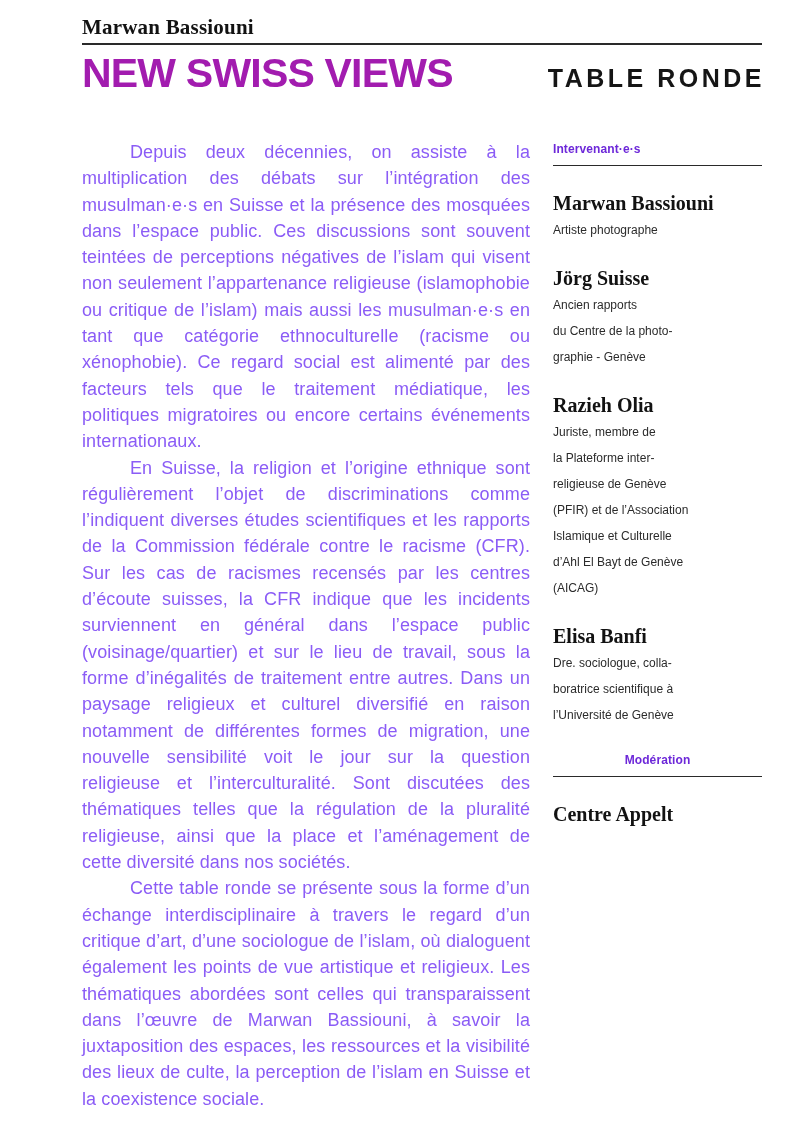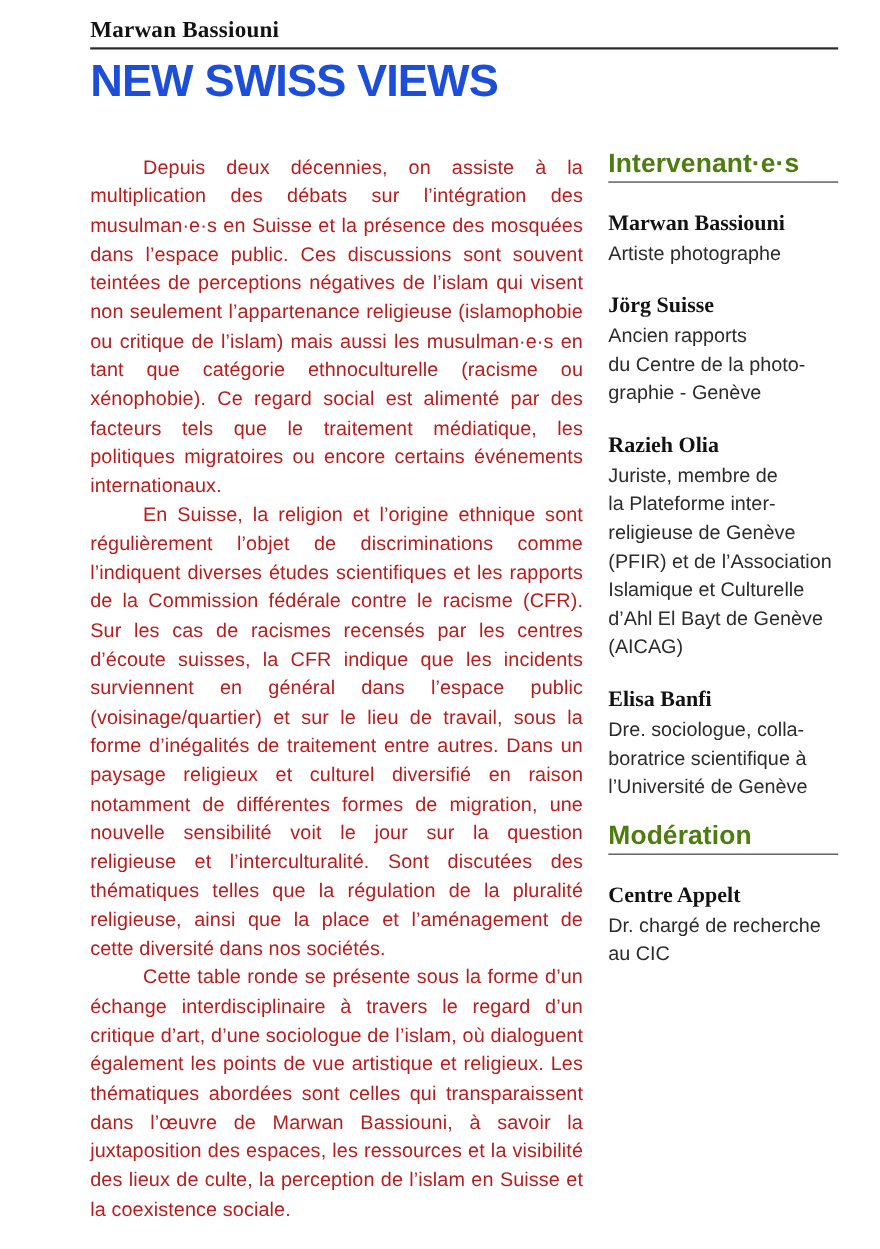--- a/index.html
+++ b/index.html
@@ -32,21 +32,21 @@
     display: flex;
     justify-content: space-between;
     align-items: baseline;
     margin-top: 5px;
   }
   .main-title {
     font-size: 41px;
     font-weight: 600;
     letter-spacing: -0.8px;
     line-height: 46px;
-    color: #1d4ed8;
+    color: #a21caf;
     white-space: nowrap;
   }
   .event-type {
     font-size: 25px;
     font-weight: 600;
     letter-spacing: 3.5px;
     color: #151515;
     white-space: nowrap;
     transform: translateX(3px);
   }
@@ -57,64 +57,65 @@
   }
   .article-col {
     width: 448px;
     flex: 0 0 448px;
   }
   .article-col p {
     font-size: 18px;
     line-height: 26.3px;
     text-align: justify;
     text-indent: 48px;
-    color: #b91c1c;
+    color: #8b5cf6;
     letter-spacing: 0.1px;
   }
   .sidebar-col {
     width: 209px;
     flex: 0 0 209px;
     margin-left: 23px;
   }
   .section-heading {
-    font-size: 24px;
+    font-size: 12px;
     font-weight: bold;
     line-height: 20px;
-    color: #4d7c0f;
+    color: #6d28d9;
     padding-bottom: 6px;
     border-bottom: 1.5px solid #2a2a2a;
     letter-spacing: 0.1px;
   }
-  .section-heading.moderation { margin-top: 10px; }
+  .section-heading.moderation { margin-top: 10px; text-align: center; }
   .people-list { padding-top: 24px; }
   .person { margin-bottom: 22px; }
   .person-name {
     font-family: "Liberation Serif", serif;
     font-weight: bold;
     font-size: 20px;
     line-height: 27px;
     color: #121212;
   }
   .person-role {
-    font-size: 18px;
+    font-size: 12px;
     line-height: 26px;
     color: #2b2b2b;
     white-space: pre-line;
   }
 </style>
 </head>
 <body>
 
 <div class="page">
 
   <div class="author-line">Marwan Bassiouni</div>
   <hr class="author-rule">
 
   <div class="title-row">
     <div class="main-title">NEW SWISS VIEWS</div>
+    <div class="event-type">TABLE RONDE</div>
   </div>
 
   <div class="columns">
 
     <div class="article-col">
       <p>Depuis deux décennies, on assiste à la multiplication des débats sur l’intégration des musulman·e·s en Suisse et la présence des mosquées dans l’espace public. Ces discussions sont souvent teintées de perceptions négatives de l’islam qui visent non seulement l’appartenance religieuse (islamophobie ou critique de l’islam) mais aussi les musulman·e·s en tant que catégorie ethnoculturelle (racisme ou xénophobie). Ce regard social est alimenté par des facteurs tels que le traitement médiatique, les politiques migratoires ou encore certains événements internationaux.</p>
       <p>En Suisse, la religion et l’origine ethnique sont régulièrement l’objet de discriminations comme l’indiquent diverses études scientifiques et les rapports de la Commission fédérale contre le racisme (CFR). Sur les cas de racismes recensés par les centres d’écoute suisses, la CFR indique que les incidents surviennent en général dans l’espace public (voisinage/quartier) et sur le lieu de travail, sous la forme d’inégalités de traitement entre autres. Dans un paysage religieux et culturel diversifié en raison notamment de différentes formes de migration, une nouvelle sensibilité voit le jour sur la question religieuse et l’interculturalité. Sont discutées des thématiques telles que la régulation de la pluralité religieuse, ainsi que la place et l’aménagement de cette diversité dans nos sociétés.</p>
       <p>Cette table ronde se présente sous la forme d’un échange interdisciplinaire à travers le regard d’un critique d’art, d’une sociologue de l’islam, où dialoguent également les points de vue artistique et religieux. Les thématiques abordées sont celles qui transparaissent dans l’œuvre de Marwan Bassiouni, à savoir la juxtaposition des espaces, les ressources et la visibilité des lieux de culte, la perception de l’islam en Suisse et la coexistence sociale.</p>
     </div>
 
@@ -149,20 +150,18 @@
 boratrice scientifique à
 l’Université de Genève</div>
         </div>
       </div>
 
       <div class="section-heading moderation">Modération</div>
 
       <div class="people-list">
         <div class="person">
           <div class="person-name">Centre Appelt</div>
-          <div class="person-role">Dr. chargé de recherche
-au CIC</div>
         </div>
       </div>
 
     </div>
   </div>
 </div>
 
 </body></html>

